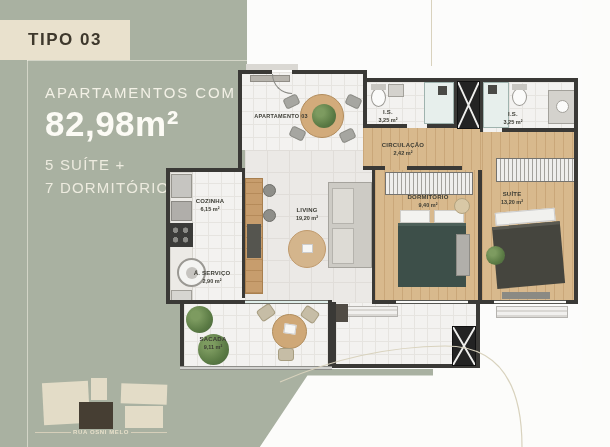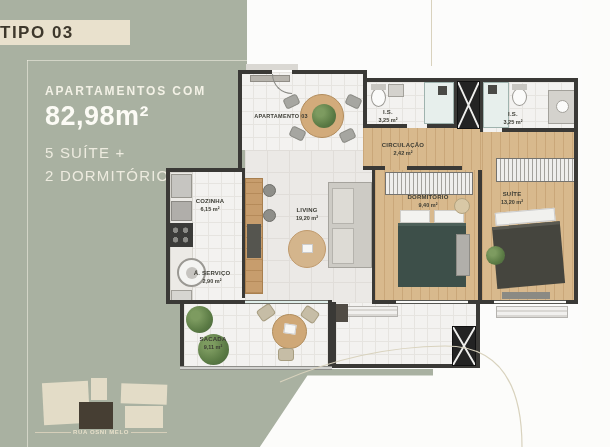--- a/index.html
+++ b/index.html
@@ -6,26 +6,26 @@
   body{width:610px;height:447px;font-family:"Liberation Sans","DejaVu Sans",sans-serif;}
   .canvas{position:relative;width:610px;height:447px;background:#fcfcfa;overflow:hidden;}
   
   .bg-green{position:absolute;left:0;top:0;width:433px;height:447px;background:#a9b1a1;z-index:1;
     clip-path:polygon(0 0,100% 0,100% 84%,71% 84%,60% 100%,0 100%);}
   .sheet{position:absolute;left:247px;top:0;width:335px;height:369px;background:#fcfcfb;z-index:5;}
   .frame-v{position:absolute;left:27px;top:60px;width:1px;height:387px;background:rgba(246,243,231,.55);z-index:6;}
   .frame-h{position:absolute;left:27px;top:60px;width:220px;height:1px;background:rgba(246,243,231,.55);z-index:6;}
   .accent-top{position:absolute;left:431px;top:0;width:1px;height:66px;background:#d9d2bd;z-index:6;}
   
-  .band{position:absolute;left:0;top:20px;width:130px;height:25px;background:#e9e1cd;z-index:15;
-    display:flex;align-items:center;justify-content:flex-start;}
+  .band{position:absolute;left:0;top:20px;width:130px;height:40px;background:#e9e1cd;z-index:15;
+    display:flex;align-items:center;justify-content:center;}
   .band span{font-size:17px;font-weight:800;letter-spacing:1.5px;color:#3e382c;}
   .summary{position:absolute;left:45px;top:84px;z-index:15;color:#f3f1e6;}
-  .summary .l1{font-size:12px;letter-spacing:1.9px;font-weight:700;}
-  .summary .big{font-size:27px;font-weight:800;color:#fcfbf5;margin-top:3px;letter-spacing:.5px;}
+  .summary .l1{font-size:15px;letter-spacing:1.9px;font-weight:400;}
+  .summary .big{font-size:35px;font-weight:800;color:#fcfbf5;margin-top:3px;letter-spacing:.5px;}
   .summary .l23{margin-top:9px;font-size:15px;font-weight:400;letter-spacing:1.2px;line-height:1.55;color:#edebdf;}
   
   .plan{position:absolute;left:166px;top:62px;width:416px;height:310px;z-index:20;}
   .plan div{position:absolute;box-sizing:border-box;}
   .floor-tile{background-color:#f3f2f0;background-image:linear-gradient(#e6e4e0 1px,transparent 1px),linear-gradient(90deg,#e6e4e0 1px,transparent 1px);background-size:13px 13px;z-index:1;}
   .floor-liv{background-color:#ebe9e6;background-image:linear-gradient(#e0ddd9 1px,transparent 1px),linear-gradient(90deg,#e0ddd9 1px,transparent 1px);background-size:22px 22px;z-index:1;}
   .floor-wood{background-color:#d8b98d;background-image:repeating-linear-gradient(90deg,rgba(165,120,70,.28) 0 1px,transparent 1px 9px);z-index:1;}
   .wall{background:#3a3936;z-index:10;}
   .win{height:4px;background:#fafaf8;border-top:1.4px solid #565652;border-bottom:1.4px solid #565652;z-index:11;}
   .glass{background:#e7efec;border:1px solid #9fb3ae;z-index:5;}
@@ -67,21 +67,21 @@
 
   <div class="band">
     <span>TIPO 03</span>
   </div>
 
   <div class="summary">
     <div class="l1">APARTAMENTOS COM</div>
     <div class="big">82,98m²</div>
     <div class="l23">
       <div>5 SUÍTE +</div>
-      <div>2 DORMITÓRIO</div>
+      <div>7 DORMITÓRIO</div>
     </div>
   </div>
 
   <div class="plan">
 
     <div class="floor-tile" style="left:74px;top:10px;width:123px;height:78px"></div>
     <div class="floor-tile" style="left:3px;top:108px;width:76px;height:130px"></div>
     <div class="floor-liv" style="left:79px;top:88px;width:127px;height:152px"></div>
     <div class="floor-wood" style="left:197px;top:66px;width:119px;height:42px"></div>
     <div class="floor-tile" style="left:197px;top:20px;width:91px;height:46px"></div>

